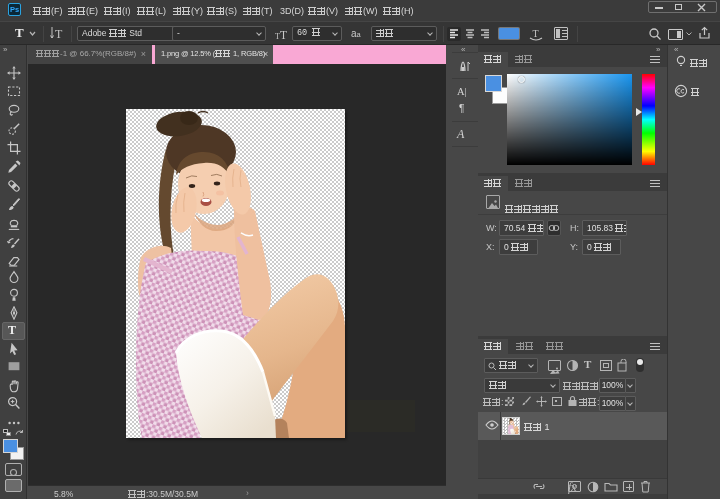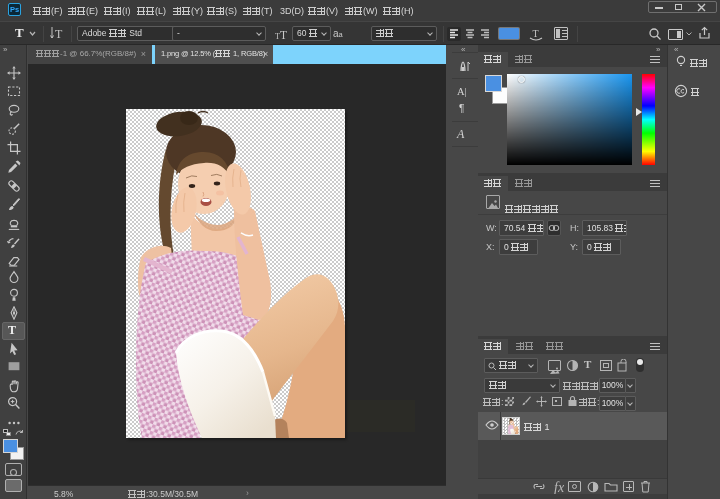--- a/index.html
+++ b/index.html
@@ -26,21 +26,21 @@
 
 #opts{left:0;top:21px;width:720px;height:24px;background:#353535;border-top:1px solid #454545;border-bottom:1px solid #282828;}
 .vsep{position:absolute;top:4px;height:16px;width:1px;background:#2a2a2a;border-right:1px solid #444;}
 .dd{position:absolute;height:15px;background:#2e2e2e;border:1px solid #5c5c5c;border-radius:2px;color:#dcdcdc;font-size:8.5px;line-height:13px;padding-left:4px;}
 .dd .car{position:absolute;right:4px;top:4px;width:4px;height:4px;border-right:1.2px solid #b9b9b9;border-bottom:1.2px solid #b9b9b9;transform:rotate(45deg);}
 
 #toolbar{left:0;top:45px;width:27px;height:454px;background:#404040;border-right:1px solid #303030;}
 .tool{position:absolute;left:7px;width:14px;height:14px;}
 
 #docarea{left:28px;top:45px;width:418px;height:440px;background:#282828;}
-#tabbar{position:absolute;left:0;top:0;width:418px;height:19px;background:#7dd3fc;}
+#tabbar{position:absolute;left:0;top:0;width:418px;height:19px;background:#f9a8d4;}
 
 #iconstrip{left:446px;top:45px;width:32px;height:454px;background:#474747;}
 #rightstrip{left:667px;top:45px;width:53px;height:454px;background:#474747;border-left:1px solid #333;}
 #panels{left:478px;top:45px;width:189px;height:454px;background:#474747;}
 .ptabbar{position:absolute;left:0;width:189px;height:15px;background:#3b3b3b;}
 .ptab{position:absolute;top:0;height:15px;font-size:9px;line-height:15px;padding:0 6px;color:#9f9f9f;}
 .ptab.on{background:#474747;color:#e4e4e4;}
 .burger{position:absolute;width:10px;height:7px;border-top:1px solid #c0c0c0;border-bottom:1px solid #c0c0c0;}
 .burger::after{content:"";position:absolute;left:0;top:2px;width:10px;height:1px;background:#c0c0c0;}
 .ibox{position:absolute;background:#3d3d3d;border:1px solid #5c5c5c;color:#e0e0e0;font-size:8.5px;line-height:13px;padding-left:4px;border-radius:1px;white-space:nowrap;overflow:hidden;}
@@ -80,22 +80,22 @@
       </svg>
 <div class="vsep" style="left:43px"></div>
 <svg class="ab" style="left:50px;top:4px" width="15" height="15" viewBox="0 0 15 15">
         <path d="M2 1v11M0.5 9.5L2 12l1.5-2.5" stroke="#c2c2c2" fill="none"></path>
         <text x="5" y="12" fill="#c2c2c2" font-size="12" font-family="Liberation Serif">T</text>
       </svg>
 <div class="vsep" style="left:71px"></div>
 <div class="dd" style="left:77px;top:4px;width:113px;">Adobe <i class="z"></i><i class="z v2"></i> Std<span class="car"></span></div>
 <div class="dd" style="left:172px;top:4px;width:94px;">-<span class="car"></span></div>
 <div class="ab" style="left:275px;top:7px;font-size:8px;color:#c9c9c9;font-family:'Liberation Serif',serif;">T<span style="font-size:11.5px;">T</span></div>
-<div class="dd" style="left:292px;top:4px;width:39px;">60 <i class="z"></i><span class="car"></span></div>
-<div class="ab" style="left:333px;top:6px;font-size:10px;color:#c9c9c9;">a<span style="font-size:7.5px;">a</span></div>
+<div class="dd" style="left:292px;top:4px;width:50px;font-family:Liberation Mono, monospace;">60 <i class="z"></i><span class="car"></span></div>
+<div class="ab" style="left:351px;top:6px;font-size:10px;color:#c9c9c9;">a<span style="font-size:7.5px;">a</span></div>
 <div class="dd" style="left:371px;top:4px;width:66px;"><i class="z v2"></i><i class="z"></i><span class="car"></span></div>
 <div class="vsep" style="left:443px"></div>
 <div class="ab" style="left:447px;top:5px;width:14px;height:14px;background:#2a2a2a;border-radius:2px;"><svg width="14" height="14" viewBox="0 0 14 14">
           <path d="M3 3h8M3 5.5h5M3 8h8M3 10.5h5" stroke="#e8e8e8" stroke-width="1.6"></path>
         </svg></div>
 <div class="ab" style="left:463px;top:5px;width:14px;height:14px;"><svg width="14" height="14" viewBox="0 0 14 14">
           <path d="M3 3h8M4.5 5.5h5M3 8h8M4.5 10.5h5" stroke="#bdbdbd" stroke-width="1.6"></path>
         </svg></div>
 <div class="ab" style="left:478px;top:5px;width:14px;height:14px;"><svg width="14" height="14" viewBox="0 0 14 14">
           <path d="M3 3h8M6 5.5h5M3 8h8M6 10.5h5" stroke="#bdbdbd" stroke-width="1.6"></path>
@@ -424,21 +424,21 @@
         <svg width="16" height="16" viewBox="0 0 219.4 329.1" preserveAspectRatio="xMidYMid meet" style="position:absolute;left:2px;top:0;">
           <use href="#fig"></use>
         </svg>
       </div>
 <div class="ab" style="left:46px;top:377px;color:#e2e2e2;font-size:9px;"><i class="z"></i><i class="z v2"></i> 1</div>
 
 <div class="ab" style="left:0;top:433px;width:189px;height:16px;border-top:1px solid #393939;"></div>
 <svg class="ab" style="left:54px;top:437px" width="14" height="9" viewBox="0 0 14 9">
         <path d="M4 4.5h6M3 6.5a2.5 2.5 0 010-4h3M11 2.5a2.5 2.5 0 010 4H8" fill="none" stroke="#b8b8b8" stroke-width="1.1"></path>
       </svg>
-<div class="ab" style="left:76px;top:435px;color:#b8b8b8;font-size:14px;font-style:italic;font-family:'Liberation Serif',serif;">fx</div>
+<div class="ab" style="left:90px;top:435px;color:#b8b8b8;font-size:12px;font-style:italic;font-family:'Liberation Serif',serif;">fx</div>
 <div class="ab" style="left:90px;top:436px;width:13px;height:11px;border:1px solid #b8b8b8;border-radius:1px;">
         <div style="position:absolute;left:2.5px;top:2px;width:5px;height:5px;border:1px solid #b8b8b8;border-radius:50%;"></div>
       </div>
 <svg class="ab" style="left:109px;top:436px" width="12" height="12" viewBox="0 0 12 12">
         <circle cx="6" cy="6" r="4.8" fill="none" stroke="#b8b8b8" stroke-width="1.1"></circle>
         <path d="M6 1.2a4.8 4.8 0 010 9.6z" fill="#b8b8b8"></path>
       </svg>
 <svg class="ab" style="left:126px;top:437px" width="14" height="10" viewBox="0 0 14 10">
         <path d="M1 1.5h4l1.5 1.5H13v6H1z" fill="none" stroke="#b8b8b8" stroke-width="1.1"></path>
       </svg>

